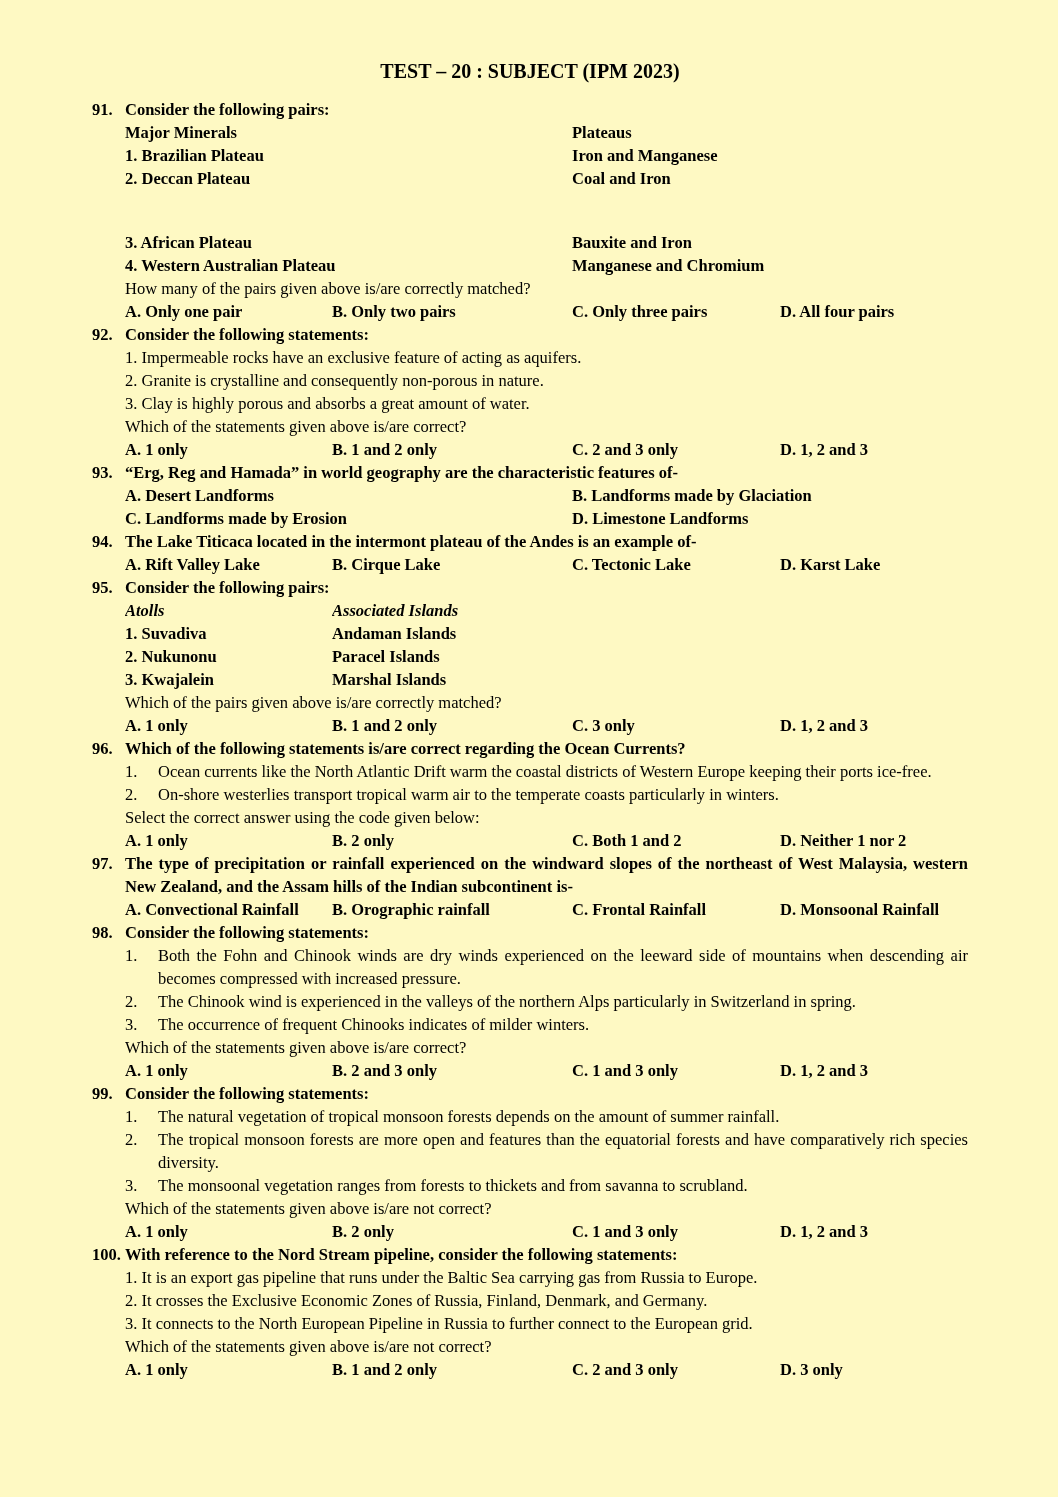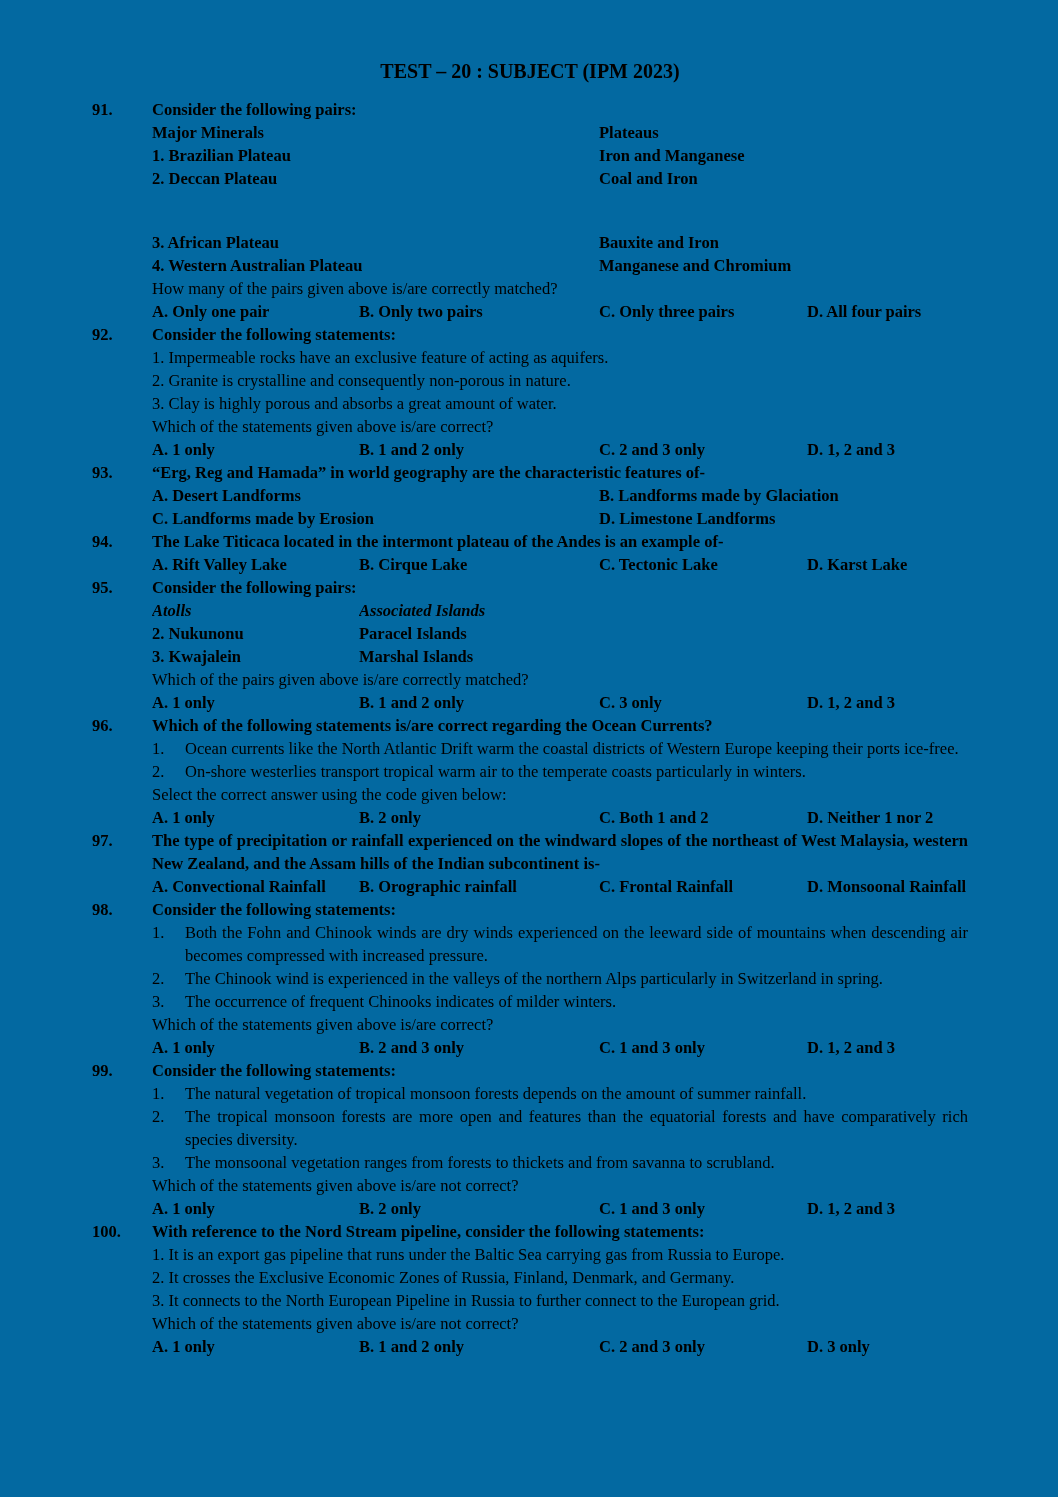--- a/index.html
+++ b/index.html
@@ -1,36 +1,36 @@
 <!DOCTYPE html>
 <html><head>
 <meta charset="utf-8">
 <style>
   * { margin:0; padding:0; box-sizing:border-box; }
   html,body { background:#ffffff; }
   .page {
     position:relative;
     width:1058px; height:1497px;
-    background:#0369a1;
+    background:#fef9c3;
     color:#000000;
     font-family:"Liberation Serif", serif;
     font-size:16.5px;
     line-height:23px;
     padding:58px 90px 0 92px;
     overflow:hidden;
   }
   .title {
     text-align:center;
     font-weight:bold;
     font-size:20px;
     line-height:26px;
     margin-bottom:14px;
     font-family:"Liberation Serif", serif;
   }
-  .question { display:flex;gap:27px; }
+  .question { display:flex; }
   .qnum { flex:0 0 33px; width:33px; font-weight:bold; white-space:nowrap; }
   .qbody { flex:1; min-width:0; }
   .prompt { font-weight:bold; }
   .just { text-align:justify; }
   .pair-row { display:grid; font-weight:bold; }
   .pair-cell { white-space:nowrap; overflow:hidden; }
   .stmt.hang { display:flex; }
   .stmt-num { flex:0 0 33px; width:33px; }
   .stmt-text { flex:1; min-width:0; }
   .opts { display:grid; }
@@ -119,20 +119,24 @@
       </div>
       <div class="question">
         <div class="qnum">95.</div>
         <div class="qbody">
           <div class="prompt">Consider the following pairs:</div>
           <div class="pair-row" style="grid-template-columns: 207px 1fr; font-style: italic;">
             <div class="pair-cell">Atolls</div>
             <div class="pair-cell">Associated Islands</div>
           </div>
           <div class="pair-row" style="grid-template-columns: 207px 1fr;">
+            <div class="pair-cell">1. Suvadiva</div>
+            <div class="pair-cell">Andaman Islands</div>
+          </div>
+          <div class="pair-row" style="grid-template-columns: 207px 1fr;">
             <div class="pair-cell">2. Nukunonu</div>
             <div class="pair-cell">Paracel Islands</div>
           </div>
           <div class="pair-row" style="grid-template-columns: 207px 1fr;">
             <div class="pair-cell">3. Kwajalein</div>
             <div class="pair-cell">Marshal Islands</div>
           </div>
           <div class="closing">Which of the pairs given above is/are correctly matched?</div>
           <div class="opts opts4">
             <div class="opt">A. 1 only</div>

